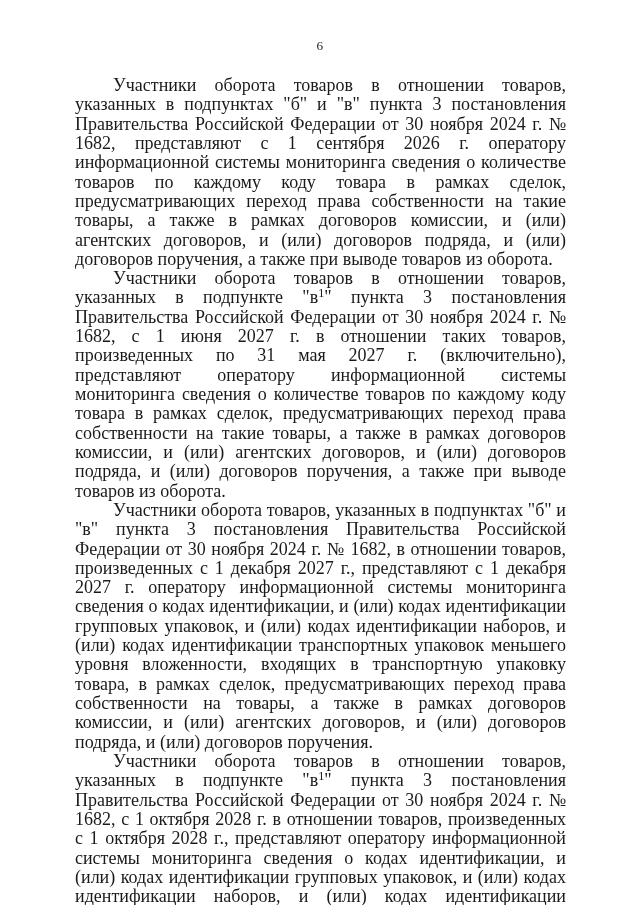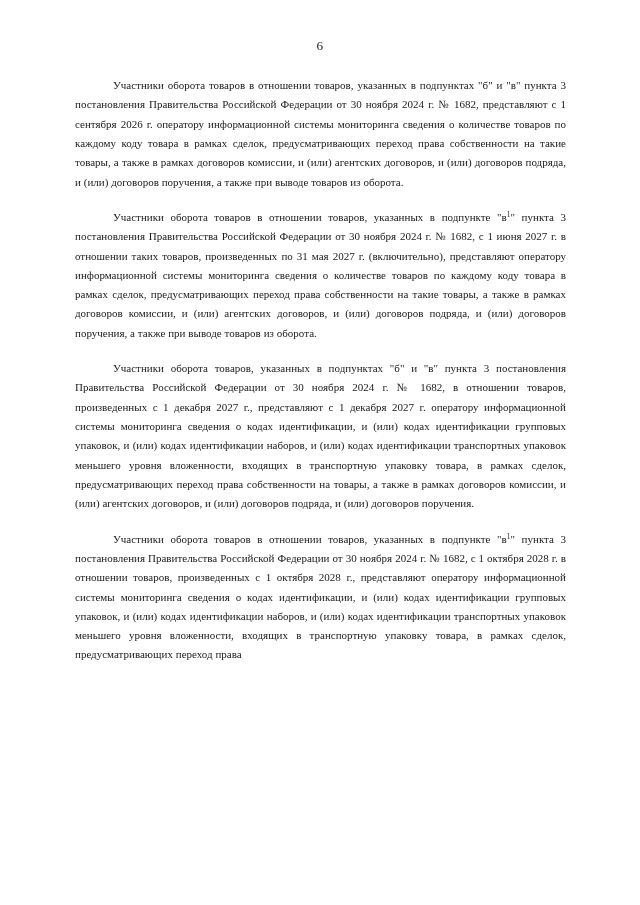--- a/index.html
+++ b/index.html
@@ -44,30 +44,30 @@
     top: 76px;
     left: 75px;
     width: 491px;
   }
 
   .para {
     margin: 0;
     text-align: justify;
     text-justify: inter-word;
     text-indent: 38px;
-    font-size: 11px;
+    font-size: 18px;
     line-height: 19.32px;
     color: #1a1a1a;
     hyphens: none;
     word-spacing: 0.1px;
     
   }
 
   .para + .para {
-    margin-top: 16px;
+    margin-top: 0;
   }
 
   sup.marker {
     font-size: 0.68em;
     line-height: 0;
     vertical-align: 0.48em;
   }
 
   
   .para.truncated {

